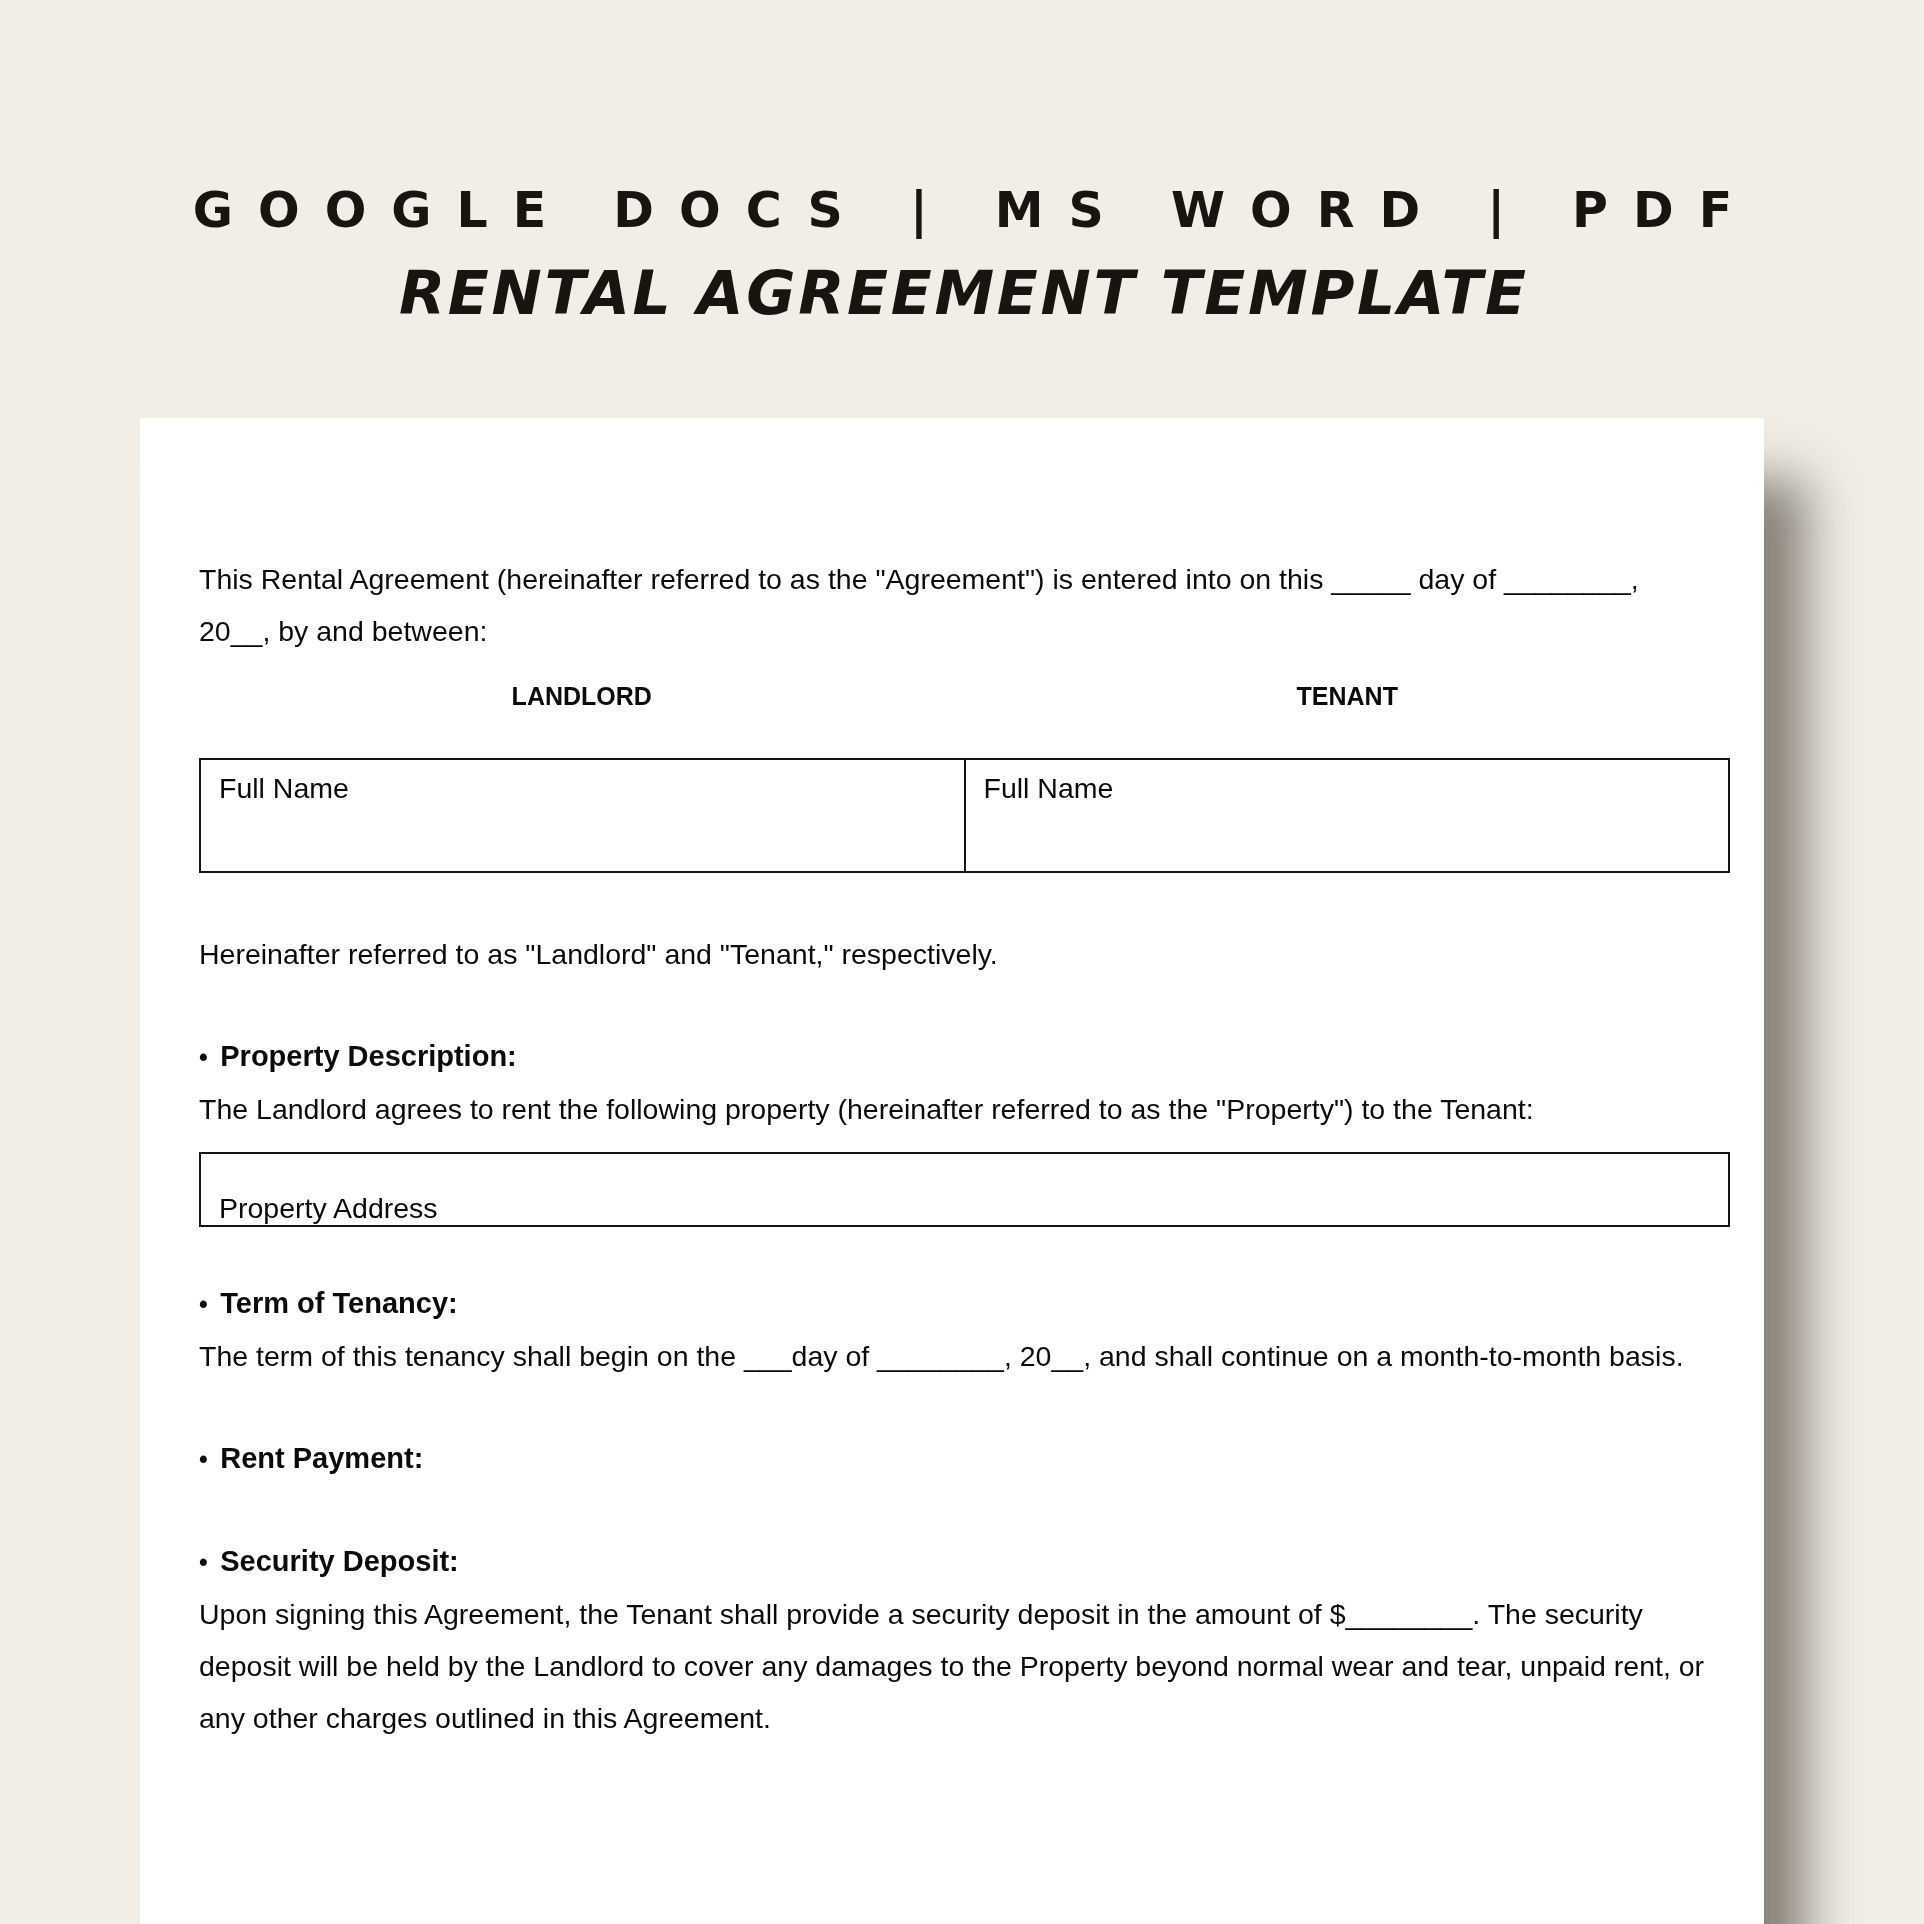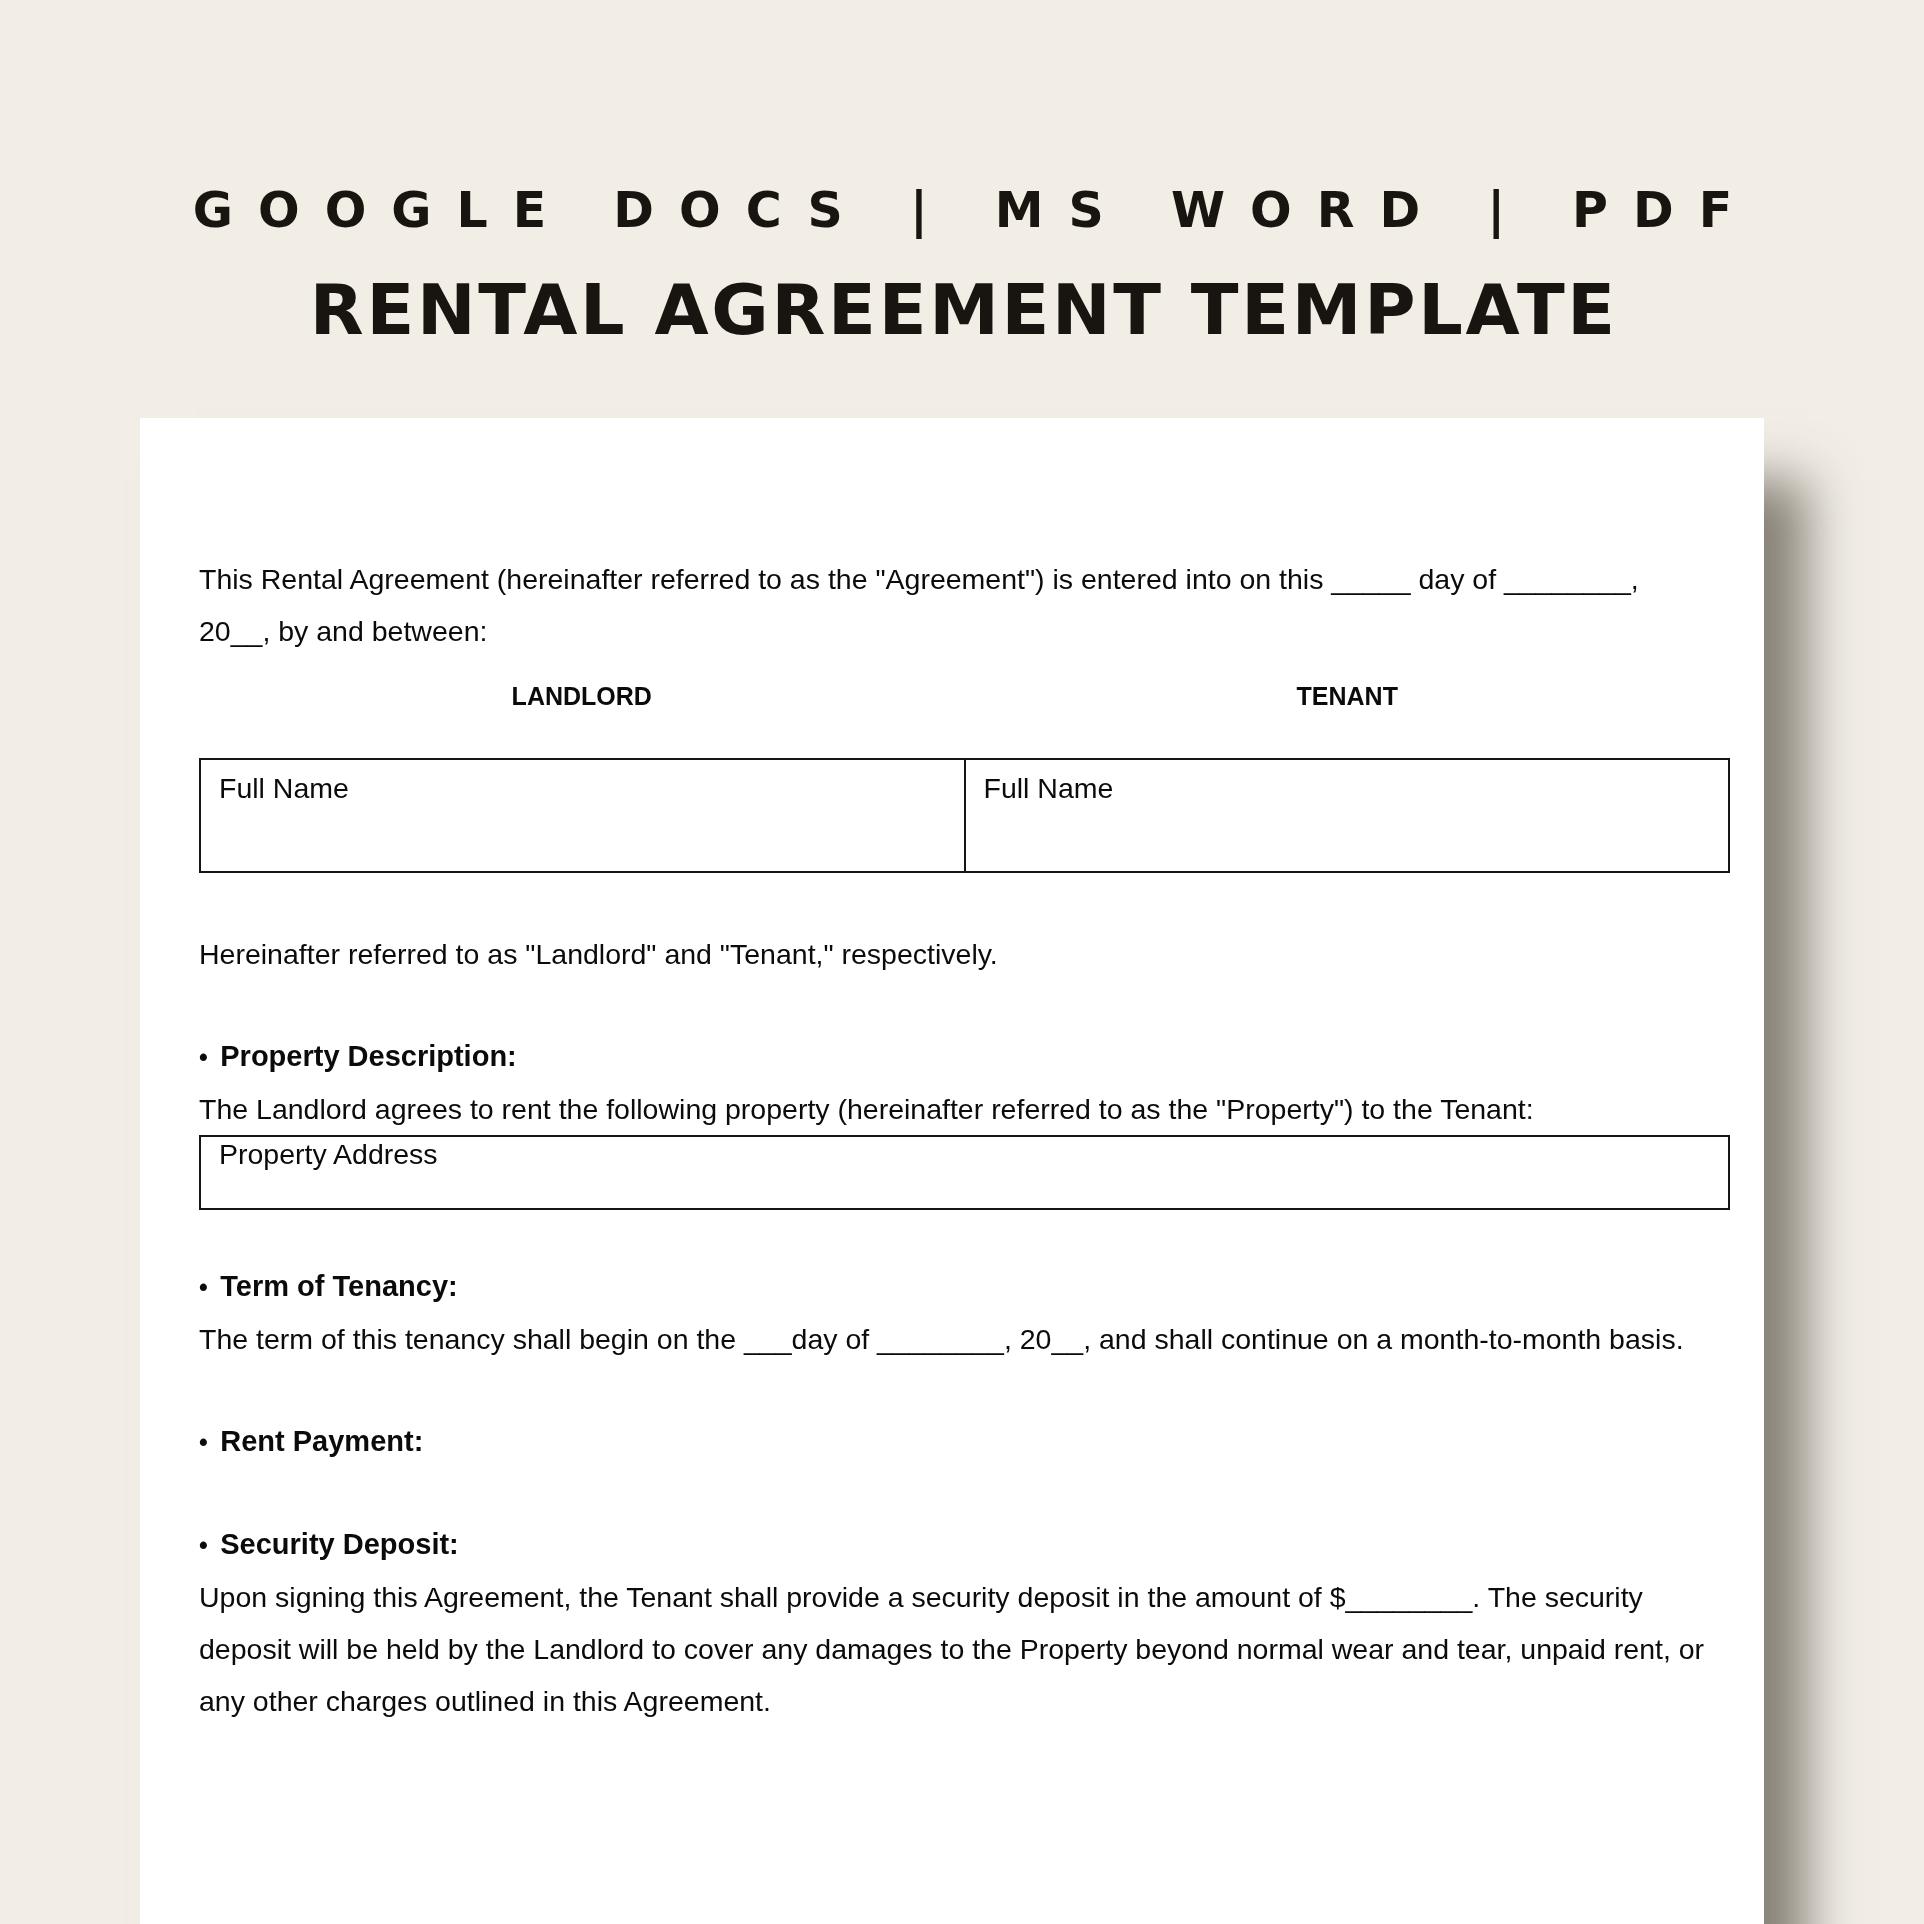--- a/index.html
+++ b/index.html
@@ -21,26 +21,27 @@
     font-family: "DejaVu Sans", sans-serif;
   }
   .banner-line1 {
     font-size: 49px;
     font-weight: 700;
     letter-spacing: 25px;
     line-height: 57px;
     text-indent: 25px; 
   }
   .banner-line2 {
-    margin-top: 22px;
-    font-size: 70px;
+    margin-top: 5px;
+    font-size: 60px;
     font-weight: 800;
     letter-spacing: 2.7px;
     line-height: 98px;
     text-indent: 2.7px;
+    font-style: italic;
   }
 
   
   .page {
     position: absolute;
     left: 140px; top: 418px;
     width: 1624px; height: 1568px;
     background: #ffffff;
     box-shadow: 49px 55px 49px -7.1px rgba(106, 100, 90, 0.8);
     box-sizing: border-box;
@@ -90,27 +91,27 @@
 
   .hereinafter { margin: 55px 0 0 0; }
 
   .section { margin-top: 50px; }
   .section-heading { font-weight: bold; }
   .section-heading .htext { margin-left: 12.5px; font-size: 29px; }
   .bullet { font-size: 25px; }
   .section p { margin: 0; }
 
   .field-box {
-    margin-top: 0;
+    margin-top: 17px;
     margin-bottom: 7.1px;
     height: 75px;
     box-sizing: border-box;
     border: 2.7px solid #151515;
     display: flex;
-    align-items: flex-start;
+    align-items: flex-end;
     padding-left: 18px;
     line-height: 34px;
   }
 </style>
 </head>
 <body>
 
 <div class="banner">
   <div class="banner-line1">GOOGLE DOCS | MS WORD | PDF</div>
   <div class="banner-line2">RENTAL AGREEMENT TEMPLATE</div>

